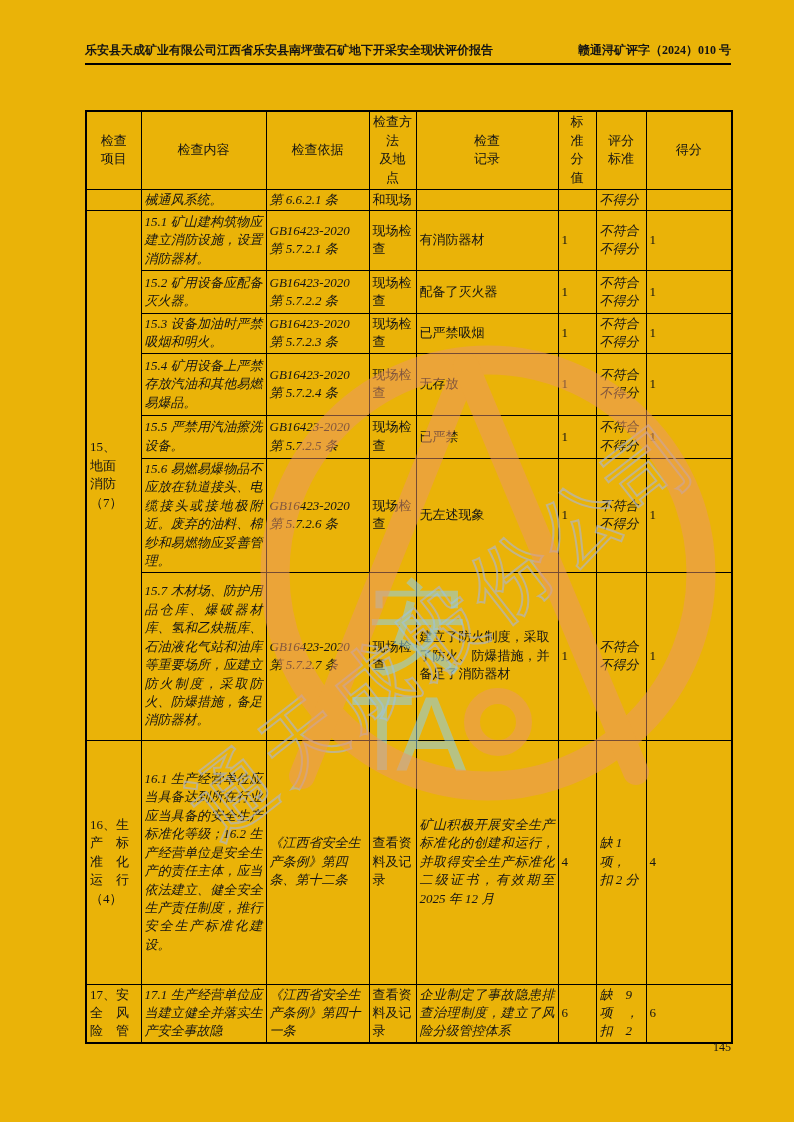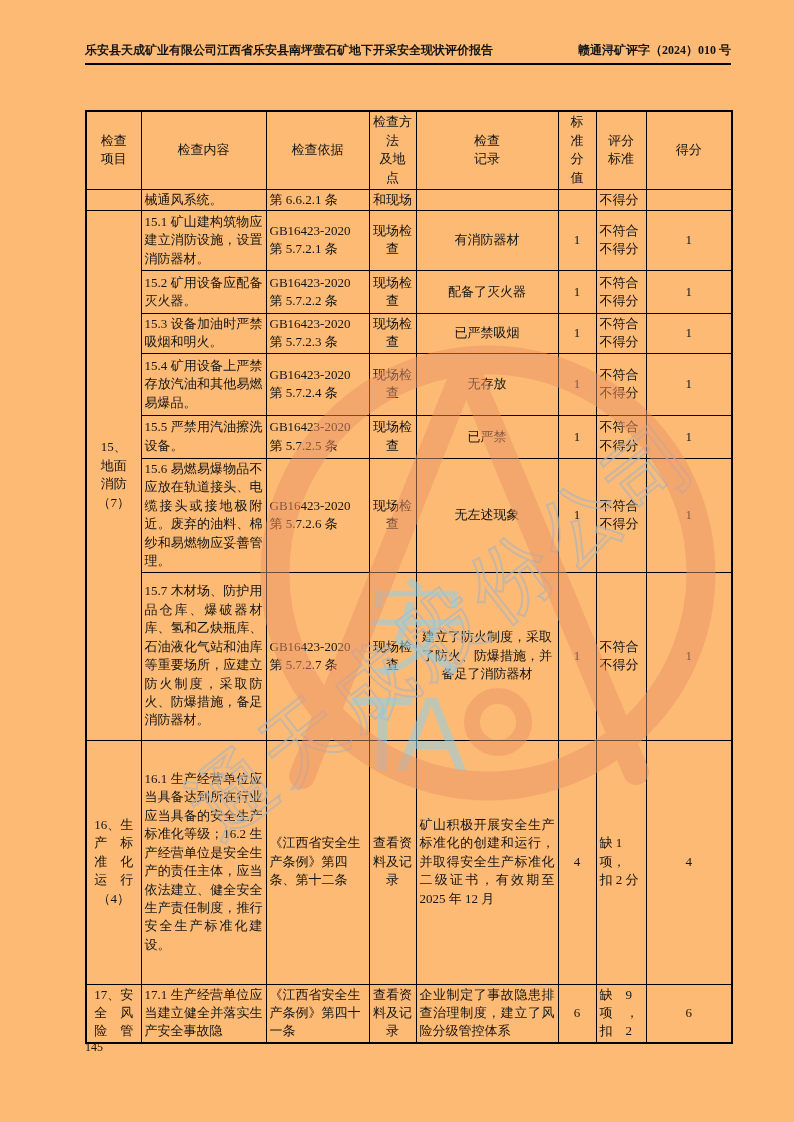--- a/index.html
+++ b/index.html
@@ -5,21 +5,21 @@
   * { box-sizing: border-box; margin: 0; padding: 0; }
   html, body { background: #ffffff; }
   body {
     width: 794px; height: 1122px;
     font-family: "Liberation Serif", "DejaVu Serif", serif;
     color: #141414;
   }
   .page {
     position: relative;
     width: 794px; height: 1122px;
-    background: #fdba74;
+    background: #eab308;
     overflow: hidden;
   }
   
   .doc-header {
     position: absolute;
     left: 85px; top: 42px;
     width: 646px;
     display: flex;
     justify-content: space-between;
     align-items: flex-end;
@@ -43,30 +43,30 @@
     border: 1px solid #000;
     font-size: 13px;
     line-height: 1.42;
     padding: 1px 3px;
     vertical-align: middle;
     overflow: hidden;
     white-space: pre-line;
     font-weight: normal;
   }
   .audit th { font-weight: normal; text-align: center; }
-  .ac { text-align: center; }
-  .al { text-align: left; }
+  .ac { text-align: left; }
+  .al { text-align: left; font-style: italic; }
   .jt { text-align: justify; margin-top: 12px; }
   .db { border-bottom-style: dashed; }
   
   .page-number {
     position: absolute;
     left: 85px; top: 1040px;
     width: 646px;
-    text-align: left;
+    text-align: right;
     font-size: 12px;
   }
   
   .watermark {
     position: absolute;
     left: 0; top: 0;
     width: 794px; height: 1122px;
     pointer-events: none;
     z-index: 5;
   }

